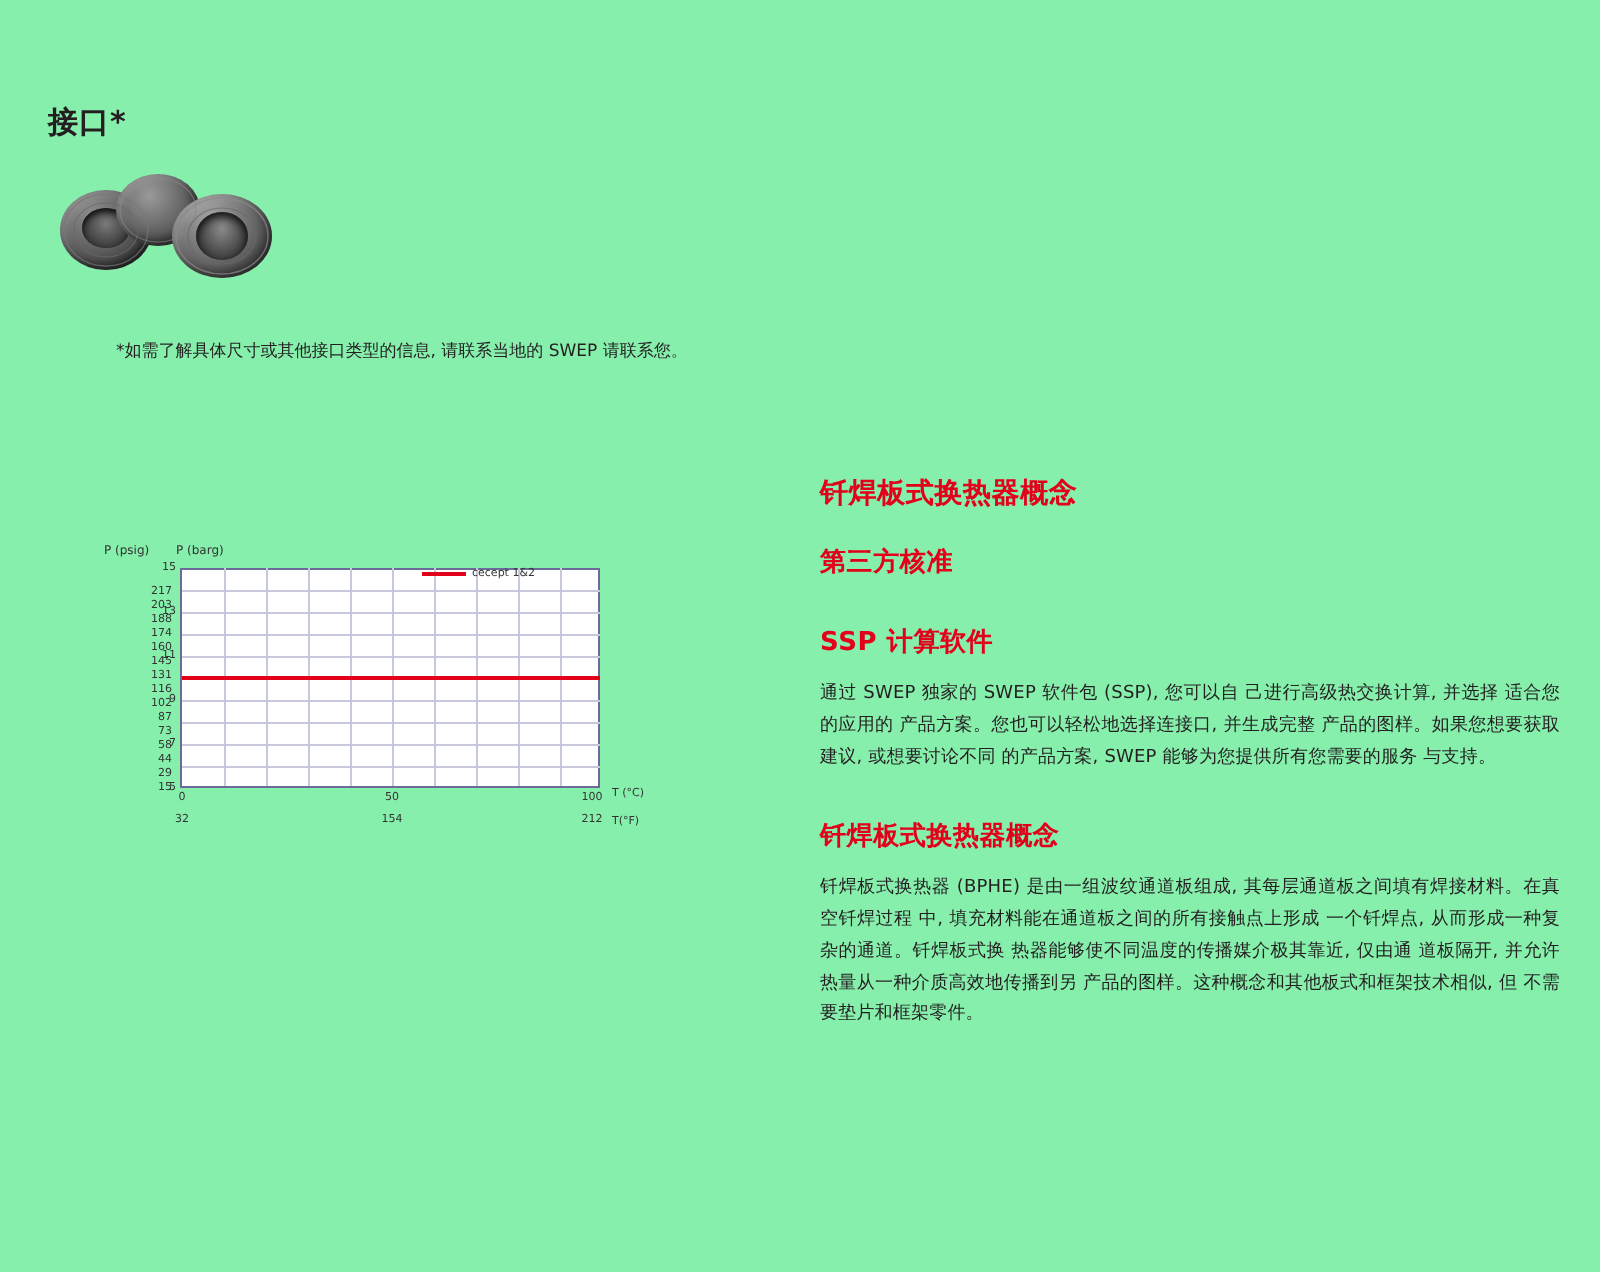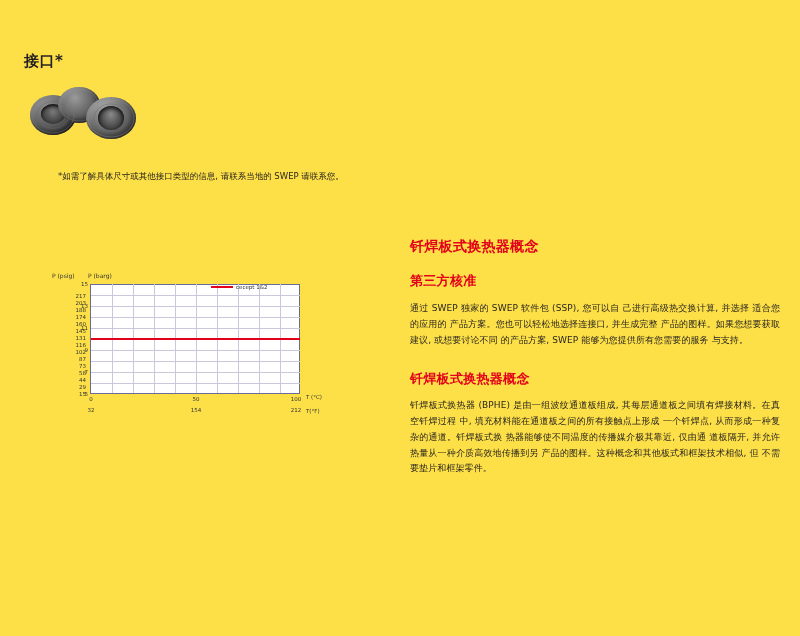--- a/index.html
+++ b/index.html
@@ -7,21 +7,21 @@
     margin: 0; padding: 0;
     width: 800px; height: 636px;
     background: #ffffff;
     font-family: "DejaVu Sans", "Liberation Sans", sans-serif;
     color: #231f20;
     overflow: hidden;
   }
   .page {
     position: relative;
     width: 800px; height: 636px;
-    background: #fde047;
+    background: #86efac;
   }
 
   
   .col-left {
     position: absolute;
     left: 24px; top: 52px;
     width: 370px;
   }
   .h-connection {
     font-size: 15px;
@@ -214,21 +214,21 @@
     font-size: 14px;
     color: #e2001a;
     font-weight: bold;
     margin: 0 0 16px 0;
     letter-spacing: 0.3px;
   }
   .h-red-sub {
     font-size: 13px;
     color: #e2001a;
     font-weight: bold;
-    margin: 0 0 11px 0;
+    margin: 0 0 0 0;
     letter-spacing: 0.3px;
   }
   .h-red-mid {
     font-size: 13px;
     color: #e2001a;
     font-weight: bold;
     margin: 22px 0 10px 0;
     letter-spacing: 0.3px;
   }
   .body-text {
@@ -337,19 +337,20 @@
     </div>
 
     <div class="xlabel">T (°C)</div>
     <div class="xlabel2">T(°F)</div>
   </div>
 
   <div class="col-right">
     <div class="h-red-big">钎焊板式换热器概念</div>
     <div class="h-red-sub">第三方核准</div>
 
+    <div class="h-red-mid">SSP 计算软件</div>
     <p class="body-text">通过 SWEP 独家的 SWEP 软件包 (SSP), 您可以自 己进行高级热交换计算, 并选择 适合您的应用的 产品方案。您也可以轻松地选择连接口, 并生成完整 产品的图样。如果您想要获取建议, 或想要讨论不同 的产品方案, SWEP 能够为您提供所有您需要的服务 与支持。</p>
 
     <div class="h-red-mid">钎焊板式换热器概念</div>
     <p class="body-text">钎焊板式换热器 (BPHE) 是由一组波纹通道板组成, 其每层通道板之间填有焊接材料。在真空钎焊过程 中, 填充材料能在通道板之间的所有接触点上形成 一个钎焊点, 从而形成一种复杂的通道。钎焊板式换 热器能够使不同温度的传播媒介极其靠近, 仅由通 道板隔开, 并允许热量从一种介质高效地传播到另 产品的图样。这种概念和其他板式和框架技术相似, 但 不需要垫片和框架零件。</p>
   </div>
 
 </div>
 
 </body></html>

